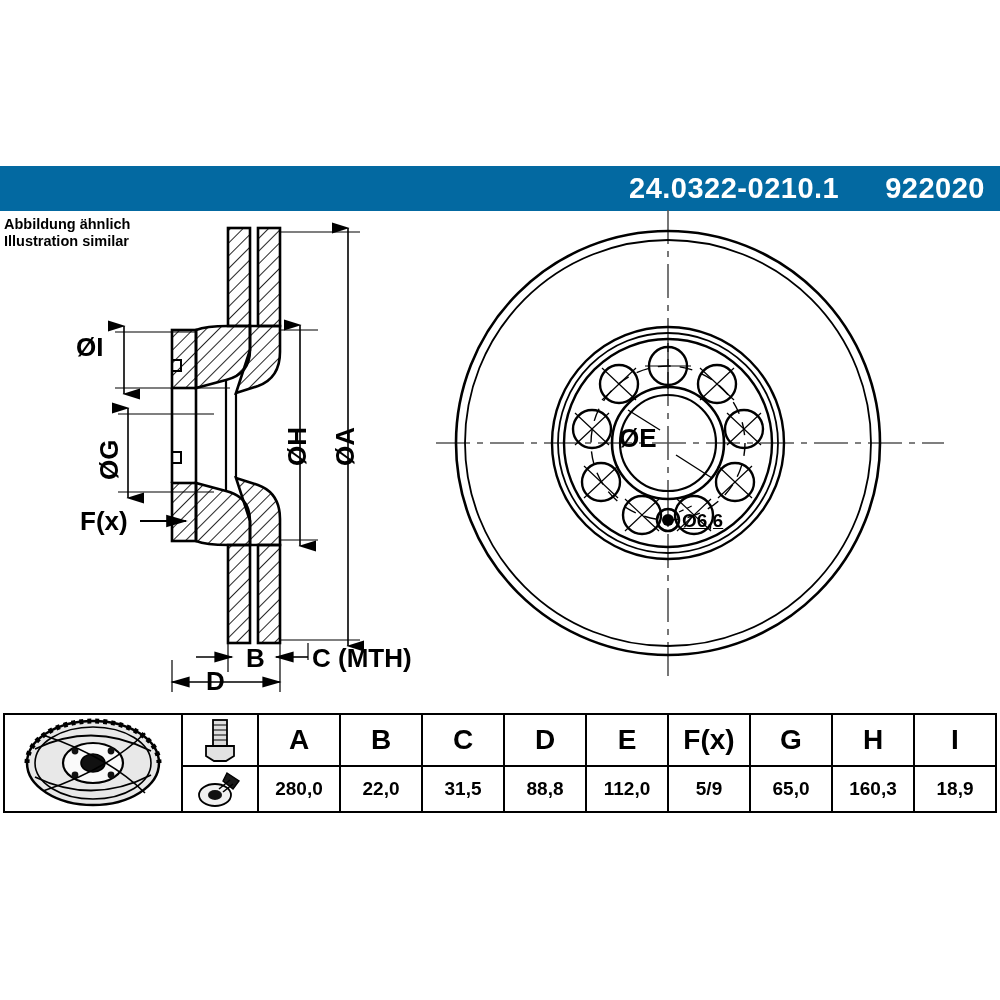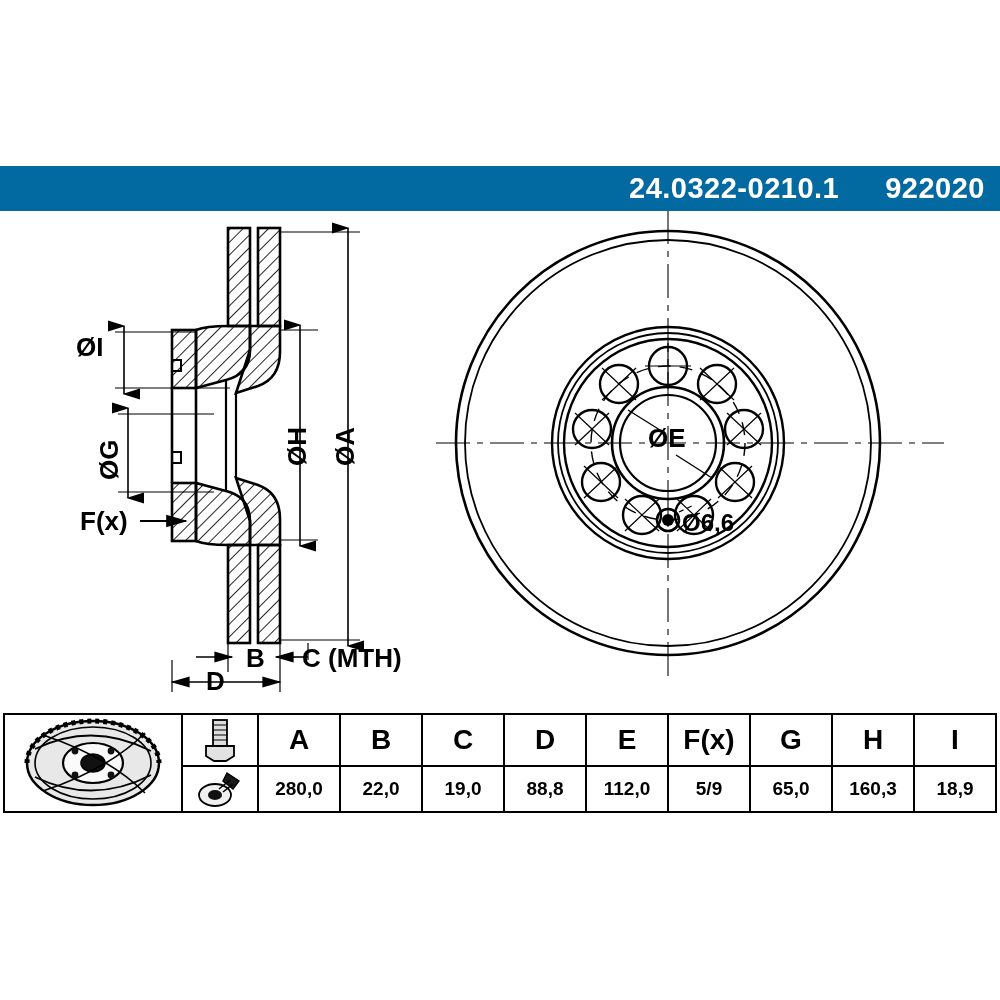--- a/index.html
+++ b/index.html
@@ -71,21 +71,22 @@
     font-weight: bold;
     color: #000;
     white-space: nowrap;
     line-height: 1;
   }
   .dimlabel.rot {
     transform: rotate(-90deg);
     transform-origin: left top;
   }
   .dimlabel.small {
-    font-size: 24px;
+    font-size: 19px;
+    text-decoration: underline;
   }
 
   
   .spectable {
     position: absolute;
     left: 3px;
     top: 713px;
     width: 994px;
     border-collapse: collapse;
     table-layout: fixed;
@@ -124,20 +125,24 @@
 
 <div id="page">
 
   <div class="titlebar">
     <div class="tb-inner">
       <span>24.0322-0210.1</span>
       <span>922020</span>
     </div>
   </div>
 
+  <div class="caption">
+    <div>Abbildung ähnlich</div>
+    <div>Illustration similar</div>
+  </div>
 
   <svg class="drawing" viewBox="0 0 1000 1000" width="1000" height="1000">
     <defs>
       <pattern id="hatch" width="9" height="9" patternTransform="rotate(45)" patternUnits="userSpaceOnUse">
         <line x1="0" y1="0" x2="0" y2="9" stroke="#000" stroke-width="1.7"></line>
       </pattern>
       <marker id="arrU" markerWidth="9" markerHeight="11" refX="4.5" refY="1" orient="auto">
         <path d="M4.5,0 L8,11 L1,11 Z" fill="#000"></path>
       </marker>
       <marker id="arrD" markerWidth="9" markerHeight="11" refX="4.5" refY="10" orient="auto">
@@ -306,25 +311,25 @@
   <div class="dimlabel rot" style="left:96px; top:480px;">ØG</div>
 
   <div class="dimlabel rot" style="left:284px; top:466px;">ØH</div>
 
   <div class="dimlabel rot" style="left:332px; top:466px;">ØA</div>
 
   <div class="dimlabel" style="left:80px; top:508px;">F(x)</div>
 
   <div class="dimlabel" style="left:246px; top:645px;">B</div>
 
-  <div class="dimlabel" style="left:302px; top:645px;">C (MTH)</div>
+  <div class="dimlabel" style="left:312px; top:645px;">C (MTH)</div>
 
   <div class="dimlabel" style="left:206px; top:668px;">D</div>
 
-  <div class="dimlabel" style="left:648px; top:425px;">ØE</div>
+  <div class="dimlabel" style="left:619px; top:425px;">ØE</div>
 
   <div class="dimlabel small" style="left:682px; top:511px;">Ø6,6</div>
 
   <table class="spectable">
     <tbody>
         <tr class="hdr">
       <td class="icon-disc" rowspan="2">
         <div class="icon-cell-inner">
           <svg width="160" height="92" viewBox="0 0 160 92">
             <ellipse cx="80" cy="46" rx="66" ry="42" fill="#e8e8e8" stroke="#000" stroke-width="2.5"></ellipse>
@@ -372,21 +377,21 @@
             <ellipse cx="18" cy="26" rx="16" ry="11" fill="#f0f0f0" stroke="#000" stroke-width="1.8"></ellipse>
             <ellipse cx="18" cy="26" rx="7" ry="5" fill="#111"></ellipse>
             <path d="M30,4 L42,12 L36,20 L26,12 Z" fill="#1a1a1a" stroke="#000" stroke-width="1.4"></path>
             <line x1="22" y1="20" x2="33" y2="11" stroke="#000" stroke-width="1.6"></line>
             <line x1="26" y1="23" x2="36" y2="15" stroke="#000" stroke-width="1.6"></line>
           </svg>
         </div>
       </td>
       <td>280,0</td>
       <td>22,0</td>
-      <td>19,0</td>
+      <td>31,5</td>
       <td>88,8</td>
       <td>112,0</td>
       <td>5/9</td>
       <td>65,0</td>
       <td>160,3</td>
       <td>18,9</td>
     </tr>
   </tbody>
     </table>
 

